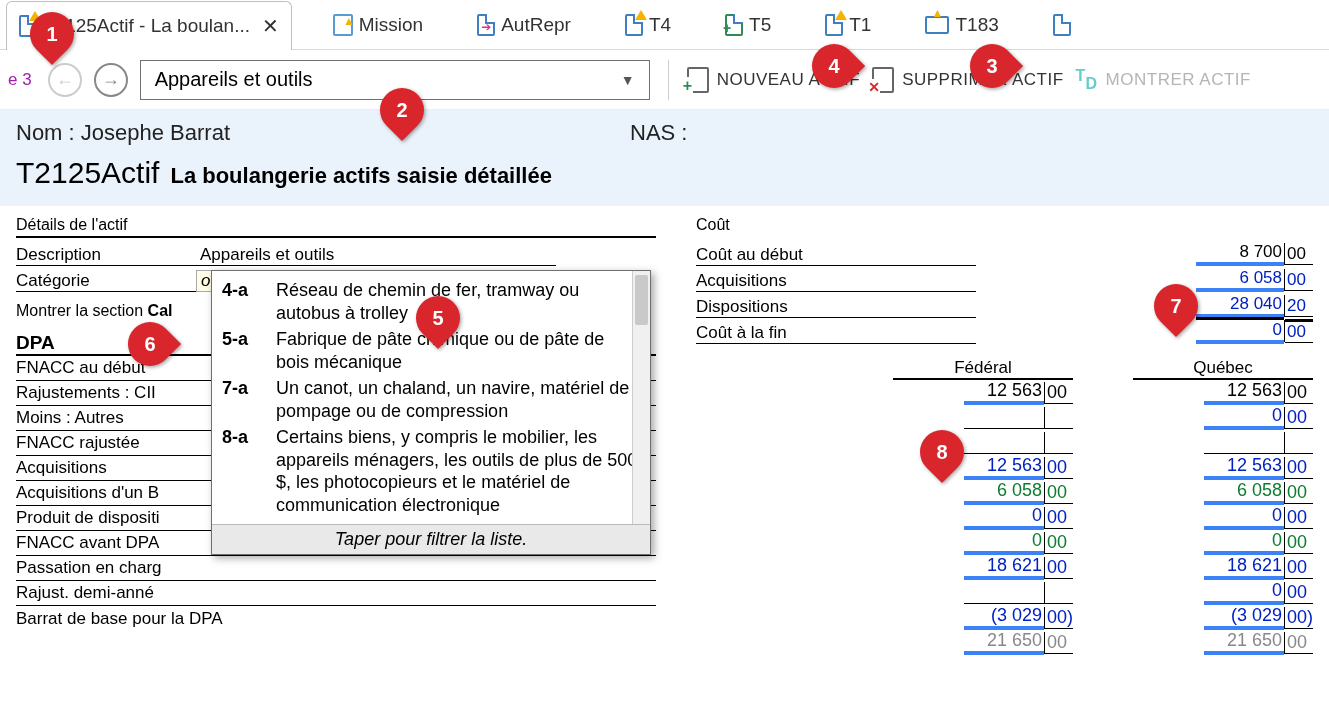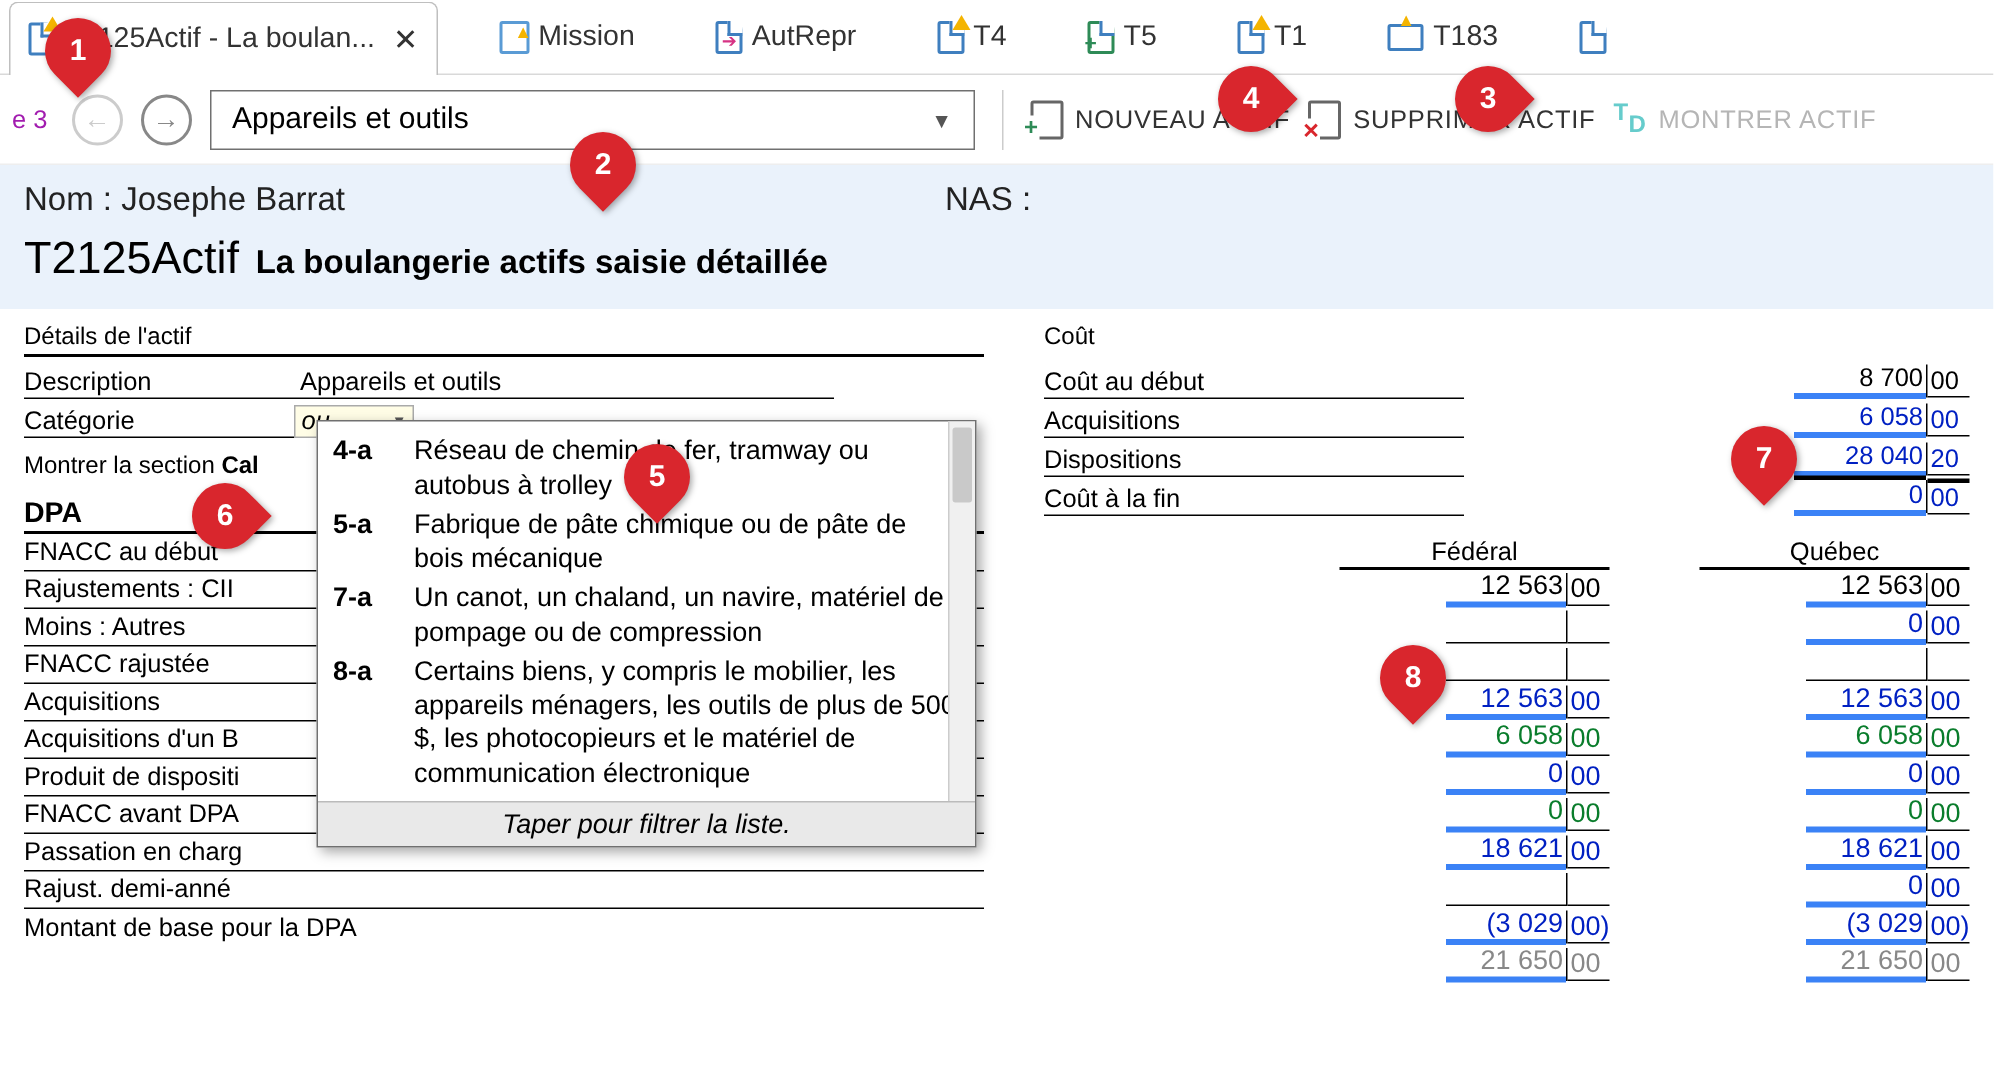--- a/index.html
+++ b/index.html
@@ -80,21 +80,21 @@
   .cols-head .h { width:180px; text-align:center; border-bottom:2px solid #000; font-weight:normal; }
   .cols-head .gap { width:60px; }
 
   .num-row { display:flex; align-items:center; height:25px; }
   .num-row .sp { flex:1; }
   .num-row .cell { width:180px; display:flex; justify-content:flex-end; }
   .num-row .gap { width:60px; }
   .num-row .cell .amount .whole { min-width:80px; }
 
   
-  .dropdown { position:absolute; left:195px; top:54px; width:440px; background:#fff; border:1px solid #707070; box-shadow:3px 3px 8px rgba(0,0,0,0.35); z-index:50; font-size:18px;margin-top:10px; }
+  .dropdown { position:absolute; left:195px; top:54px; width:440px; background:#fff; border:1px solid #707070; box-shadow:3px 3px 8px rgba(0,0,0,0.35); z-index:50; font-size:18px; }
   .dropdown .body { max-height:320px; overflow:hidden; padding:6px 8px 6px 10px; }
   .dropdown .opt { display:flex; gap:14px; padding:2px 0; line-height:1.25; }
   .dropdown .opt .code { font-weight:bold; flex:0 0 40px; }
   .dropdown .opt .txt { flex:1; }
   .dropdown .foot { background:#e9e9e9; text-align:center; font-style:italic; padding:4px 0; border-top:1px solid #bbb; }
   .dropdown .scroll { position:absolute; right:0; top:0; bottom:30px; width:18px; background:#f0f0f0; border-left:1px solid #ccc; }
   .dropdown .scroll .thumb { position:absolute; left:2px; right:2px; top:4px; height:50px; background:#c9c9c9; border-radius:2px; }
 
   
   .marker { position:absolute; z-index:100; width:44px; height:44px; background:#d9262d; border-radius:50% 50% 50% 0; transform:rotate(-45deg); display:flex; align-items:center; justify-content:center; box-shadow:0 2px 4px rgba(0,0,0,0.35); }
@@ -211,21 +211,21 @@
       <div class="row">FNACC au début</div>
       <div class="row">Rajustements : CII</div>
       <div class="row">Moins : Autres</div>
       <div class="row">FNACC rajustée</div>
       <div class="row">Acquisitions</div>
       <div class="row">Acquisitions d'un B</div>
       <div class="row">Produit de dispositi</div>
       <div class="row">FNACC avant DPA</div>
       <div class="row">Passation en charg</div>
       <div class="row">Rajust. demi-anné</div>
-      <div class="row" style="border-bottom:none;">Montant de base pour la DPA</div>
+      <div class="row" style="border-bottom:none;">Barrat de base pour la DPA</div>
     </div>
 
     <div class="dropdown">
       <div class="body">
         <div class="opt">
               <span class="code">4-a</span>
               <span class="txt">Réseau de chemin de fer, tramway ou autobus à trolley</span>
             </div>
         <div class="opt">
               <span class="code">5-a</span>

